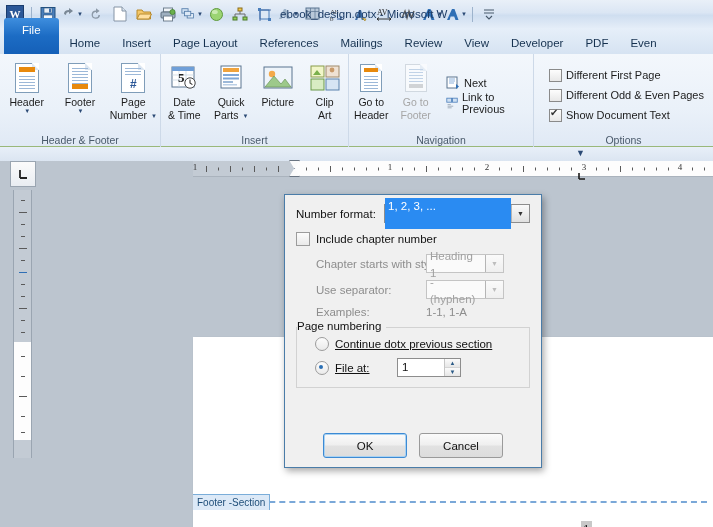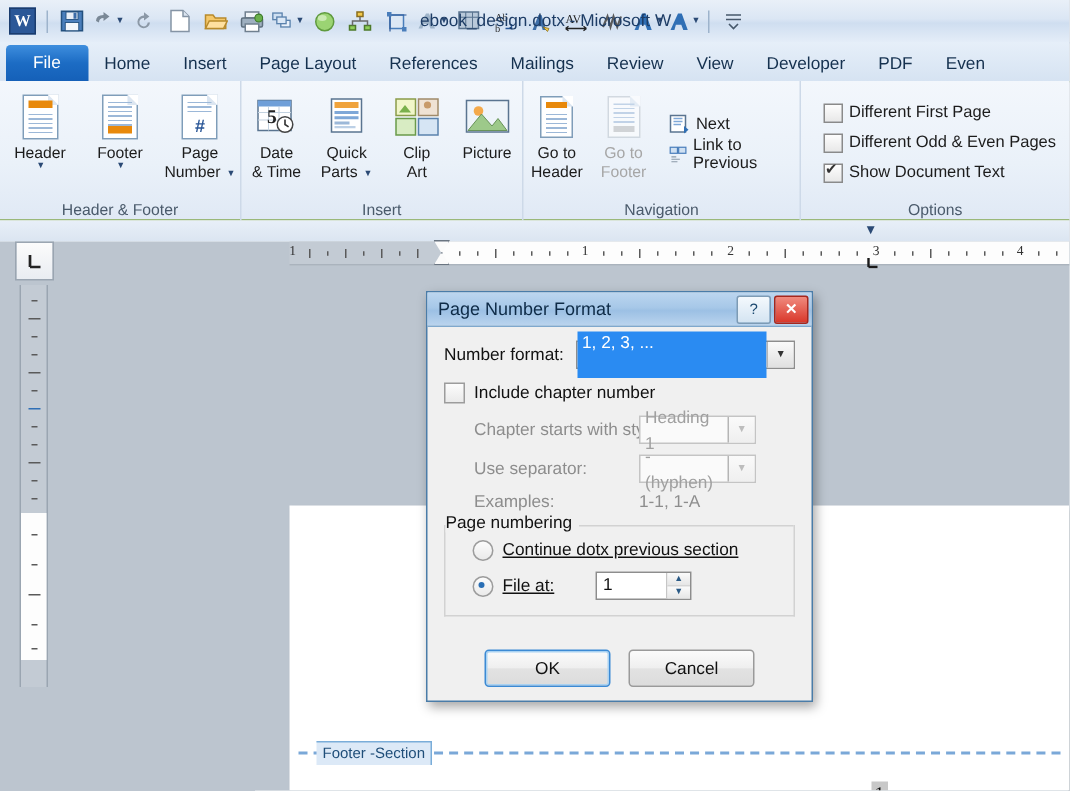--- a/index.html
+++ b/index.html
@@ -35,21 +35,21 @@
     position:absolute;left:0;top:28px;width:713px;height:26px;
     background:linear-gradient(to bottom,#e6eff9 0%,#d6e3f2 100%);
     display:flex;align-items:flex-end;font-size:11.5px;
     border-bottom:1px solid #92b36a;
   }
   .tab{
     padding:0 11px;height:22px;line-height:22px;color:#15314f;white-space:nowrap;
   }
   .tab.file{
     background:linear-gradient(to bottom,#3e8ede 0%,#1c6cc4 50%,#1560b8 100%);
-    color:#fff;height:24px;line-height:24px;
+    color:#fff;height:36px;line-height:24px;
     border-radius:3px 3px 0 0;margin-left:4px;padding:0 18px;font-weight:normal;
   }
   
   #ribbon{
     position:absolute;left:0;top:54px;width:713px;height:93px;
     background:linear-gradient(to bottom,#f3f7fc 0%,#eaf1f9 60%,#e0e9f5 100%);
     border-bottom:1px solid #9ab87a;
     box-sizing:border-box;
     display:flex;
   }
@@ -433,42 +433,42 @@
             </svg>
         </div>
         <div class="lbl">Quick</div>
         <div class="lbl" style="display:flex;align-items:center;gap:3px;">
           <span>Parts</span>
           <span class="caret">▼</span>
         </div>
       </div>
       <div class="bigbtn">
         <div class="ico">
+          <svg width="32" height="28" viewBox="0 0 32 28">
+              <rect x="2" y="3" width="28" height="21" fill="#eef4fa" stroke="#5a7490"></rect>
+              <circle cx="10" cy="10" r="3.2" fill="#f4a94a"></circle>
+              <path d="M3 23 L12 12 L19 20 L23 15 L29 23 Z" fill="#9dc98a" stroke="#5e8a4e" stroke-width=".6"></path>
+            </svg>
+        </div>
+        <div class="lbl">Picture</div>
+      </div>
+      <div class="bigbtn">
+        <div class="ico">
           <svg width="30" height="28" viewBox="0 0 30 28">
               <rect x="1" y="2" width="13" height="11" fill="#f1f6c9" stroke="#8a9c4a"></rect>
               <rect x="16" y="2" width="13" height="11" fill="#efe2d4" stroke="#a08a6a"></rect>
               <circle cx="22" cy="6" r="2.4" fill="#c89a6a"></circle>
               <rect x="1" y="15" width="13" height="11" fill="#d8ecc3" stroke="#6a9a4a"></rect>
               <rect x="16" y="15" width="13" height="11" fill="#d6e5f4" stroke="#5a82ad"></rect>
               <path d="M3 11 l4-5 l4 5 z" fill="#7ab04c"></path>
             </svg>
         </div>
         <div class="lbl">Clip</div>
         <div class="lbl">Art</div>
       </div>
-      <div class="bigbtn">
-        <div class="ico">
-          <svg width="32" height="28" viewBox="0 0 32 28">
-              <rect x="2" y="3" width="28" height="21" fill="#eef4fa" stroke="#5a7490"></rect>
-              <circle cx="10" cy="10" r="3.2" fill="#f4a94a"></circle>
-              <path d="M3 23 L12 12 L19 20 L23 15 L29 23 Z" fill="#9dc98a" stroke="#5e8a4e" stroke-width=".6"></path>
-            </svg>
-        </div>
-        <div class="lbl">Picture</div>
-      </div>
     </div>
     <div class="grouplabel">Insert</div>
   </div>
 
   <div class="group" style="width:185px;">
     <div class="bigbtns">
       <div class="bigbtn">
         <div class="ico">
           <div class="docico" style="width:22px;height:28px;">
               <div class="hdrbar" style="height:4px;"></div>
@@ -530,21 +530,21 @@
   </div>
 </div>
 
 <div id="rulerrow"></div>
 <div id="collapse">▼</div>
 
 <div id="workspace">
 
   <div id="page1">
     <div id="footerdash" style="left:6px;top:164px;width:508px;"></div>
-    <div id="footertab" style="left:18px;top:157px;">Footer -Section</div>
+    <div id="footertab" style="left:0;top:157px;">Footer -Section</div>
     <div id="pagenum" style="left:388px;top:184px;">1</div>
   </div>
 
 </div>
 
 <div id="hruler">
   <div class="whitezone" style="left:101px;right:0;"></div>
   <span class="hnum" style="left:2px;">1</span>
   <span class="hnum" style="left:197px;">1</span>
   <span class="hnum" style="left:294px;">2</span>
@@ -619,25 +619,20 @@
   <div class="vtick" style="top:242px;width:4px;height:1px;"></div>
 </div>
 
 <div id="corner">
   <svg width="11" height="11" viewBox="0 0 11 11">
       <path d="M2 1 v8 M2 9 h7" stroke="#222" stroke-width="1.8" fill="none"></path>
     </svg>
 </div>
 
 <div id="dialog">
-  <div id="dlgtitlebar">
-    <div id="dlgtitle">Page Number Format</div>
-    <div class="dlgbtn">?</div>
-    <div class="dlgbtn close">✕</div>
-  </div>
 
   <div id="dlgbody">
 
     <div class="row">
       <span class="lab" style="width:88px;">Number format:</span>
       <div class="combo">
         <div class="val sel">1, 2, 3, ...</div>
         <div class="arrow">▼</div>
       </div>
     </div>

